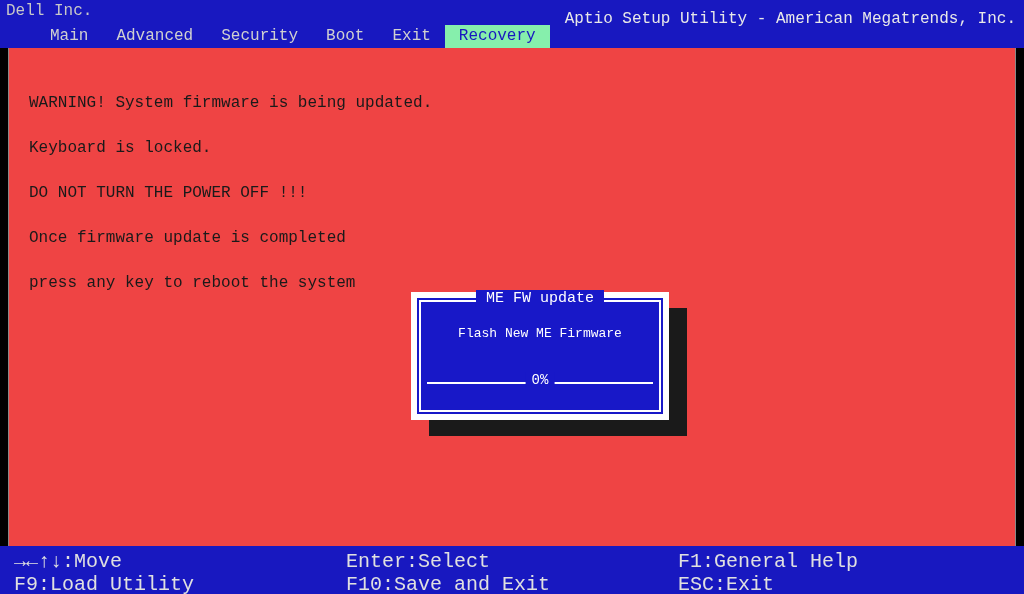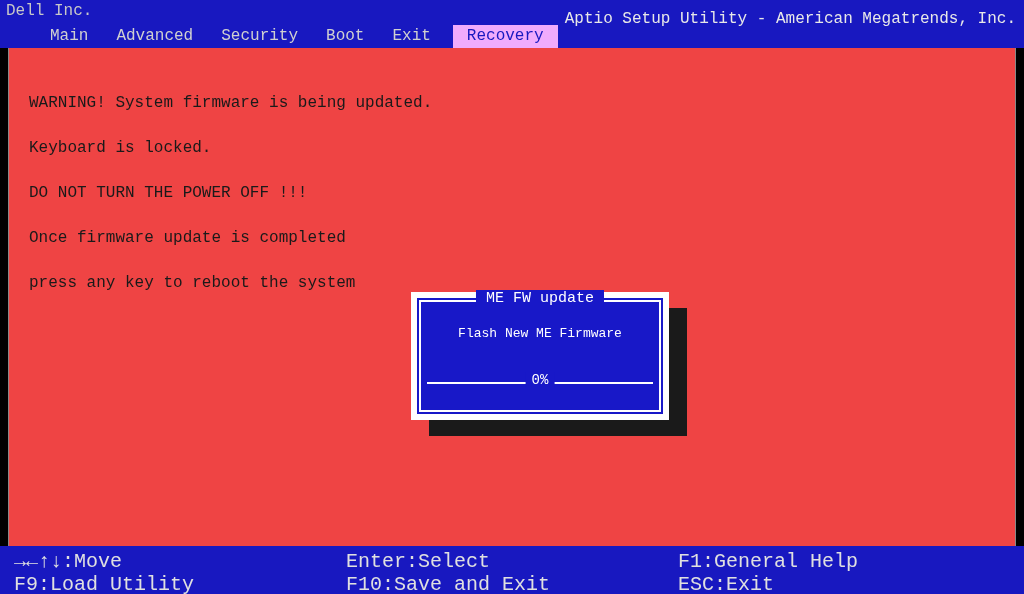--- a/index.html
+++ b/index.html
@@ -44,23 +44,22 @@
       align-items: flex-end;
       gap: 0;
     }
     .tab {
       padding: 2px 14px 3px 14px;
       color: #d0d0d0;
       cursor: pointer;
       font-family: Liberation Mono, monospace;
     }
     .tab.active {
-      background: #f0abfc;
+      background: #86efac;
       color: #1818c0;
-      margin-left: 8px;
     }
     .workarea {
       background: #ef4444;
       color: #202020;
       margin: 0 8px;
       padding: 22px 20px;
       height: 498px;
       position: relative;
       border-left: 1px solid #888;
       border-right: 1px solid #888;

